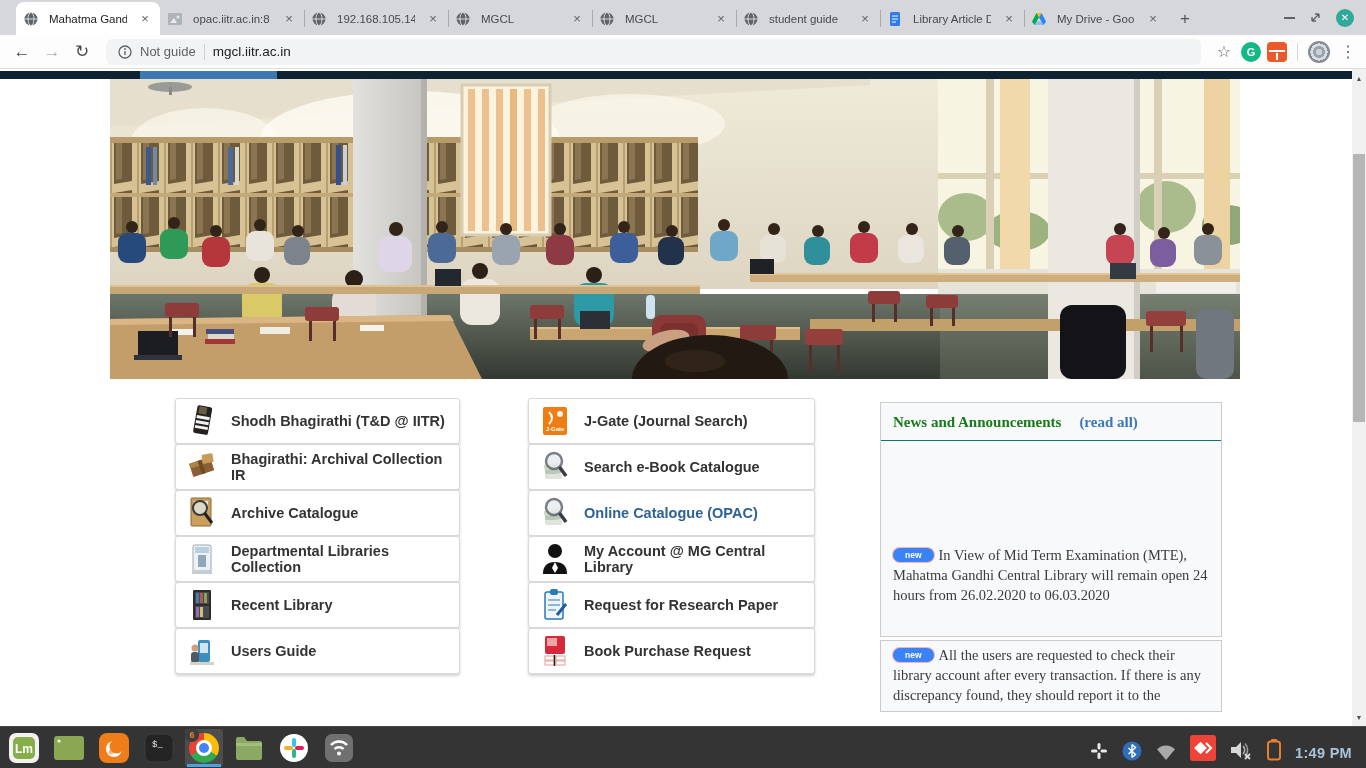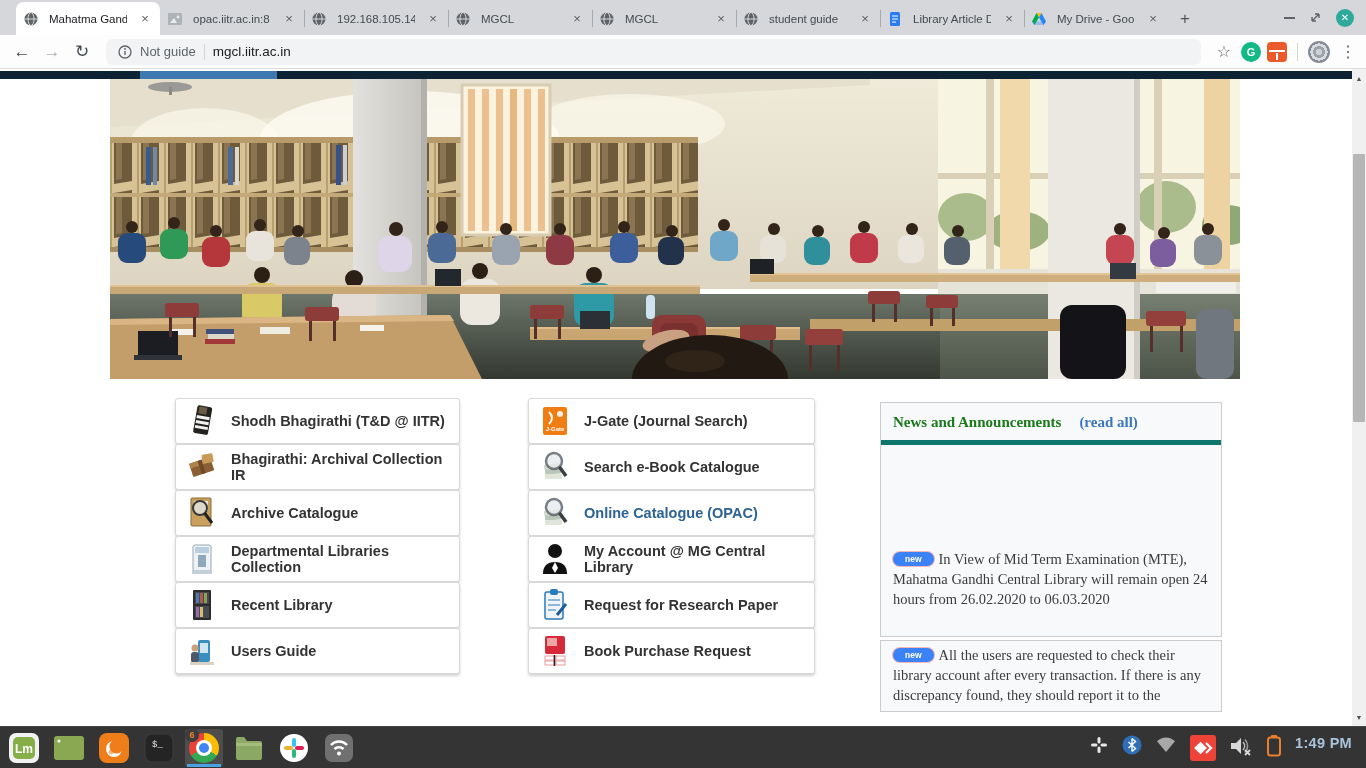--- a/index.html
+++ b/index.html
@@ -59,21 +59,21 @@
     box-shadow:0 2px 3px rgba(0,0,0,.18);display:flex;align-items:center;gap:15px;
     padding:0 12px;cursor:pointer}
   .qlbtn .lbl{font-size:14.5px;font-weight:bold;color:#333}
   .qlbtn .lbl.blue{color:#2d6394}
   .qlicon{width:28px;height:34px;flex:none}
 
   .news{position:absolute;left:880px;top:333px;width:342px;font-family:"Liberation Serif",serif}
   .nbox{background:#f8f9fb;border:1px solid #ccc}
   .nbox1{height:235px;overflow:hidden}
   .nbox2{height:72px;overflow:hidden;margin-top:3px}
-  .nhead{padding:10px 12px 9px;border-bottom:5px solid #0f766e}
+  .nhead{padding:10px 12px 9px;border-bottom:1px solid #0f766e}
   .ntitle{color:#1a7a1a;font-weight:bold;font-size:15px}
   .nreadall{color:#3b77bc;font-weight:bold;font-size:15px;margin-left:14px}
   .nspacer{height:100px}
   .nitem{padding:4px 12px 0;font-size:14.5px;line-height:20px;color:#3b3b3b}
   .newbadge{display:inline-block;background:#3b82f6;color:#fff;
     font:bold 8.5px "Liberation Sans",sans-serif;padding:2px 12px;border-radius:7px;
     margin-right:5px;position:relative;top:-2px;box-shadow:0 0 0 1px #f5b5b5}
 
   .scrollbar{position:absolute;right:0;top:0;width:14px;height:657px;background:#f0f0f0}
   .sb-arrow{position:absolute;left:0;width:14px;height:14px;font-size:7px;color:#505050;
@@ -88,21 +88,21 @@
   .tbbtn.active{background:#4d4d4d}
   .tbbtn.active::after{content:"";position:absolute;left:2px;right:2px;bottom:0;height:3px;background:#4aa3e0}
   .chromeicon{width:30px;height:30px;border-radius:50%;position:relative;
     background:conic-gradient(from 240deg,#ea4335 0 120deg,#fbbc05 120deg 240deg,#34a853 240deg 360deg)}
   .chromeicon::before{content:"";position:absolute;left:7px;top:7px;width:16px;height:16px;
     border-radius:50%;background:#fff}
   .chromeicon::after{content:"";position:absolute;left:10px;top:10px;width:10px;height:10px;
     border-radius:50%;background:#4285f4}
   .chromebadge{position:absolute;top:-1px;left:0;width:14px;height:14px;border-radius:50%;
     background:#3d3d3d;color:#e8832a;font:bold 9px "Liberation Sans";text-align:center;line-height:14px;z-index:2}
-  .tray{margin-left:auto;display:flex;align-items:flex-start;gap:13px;padding-right:9px}
+  .tray{margin-left:auto;display:flex;align-items:flex-end;gap:13px;padding-right:9px}
   .clock{font-size:14.5px;font-weight:bold;color:#a9c3da;letter-spacing:.3px}
 </style>
 </head>
 <body>
 
 <div class="tabstrip">
   <div class="tab active">
     <svg class="fav" viewBox="0 0 16 16">
         <circle cx="8" cy="8" r="6.5" fill="#5f6368"></circle>
         <ellipse cx="8" cy="8" rx="3" ry="6.5" fill="none" stroke="#d9dbde" stroke-width="1"></ellipse>

